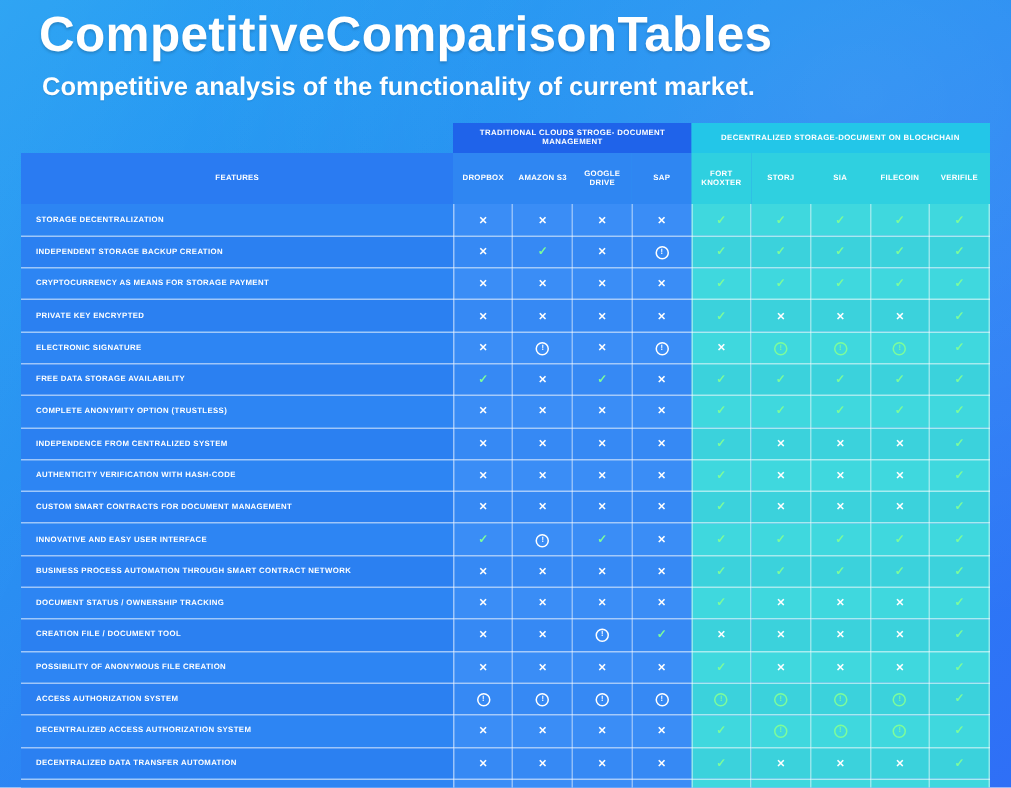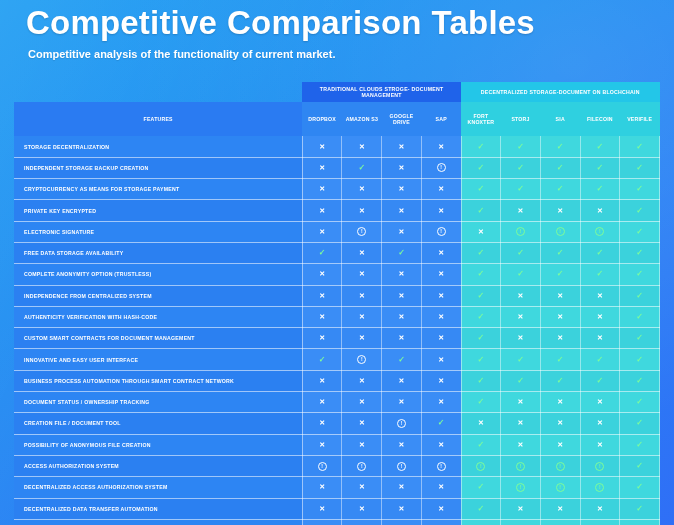--- a/index.html
+++ b/index.html
@@ -17,24 +17,24 @@
       linear-gradient(115deg, rgba(255,255,255,.08) 0%, rgba(255,255,255,0) 40%),
       radial-gradient(ellipse at 85% 12%, rgba(255,255,255,.10) 0%, rgba(255,255,255,0) 55%);
     pointer-events:none;
   }
   .title{
     position:absolute;left:26px;top:4px;
     font-size:33px;font-weight:bold;letter-spacing:.2px;
     text-shadow:0 1px 2px rgba(0,0,0,.18);
     white-space:nowrap;
   }
-  .title .w2{margin-left:10px;}
+  .title .w2{}
   .subtitle{
     position:absolute;left:28px;top:48px;
-    font-size:11px;font-weight:bold;
+    font-size:17px;font-weight:bold;
     white-space:nowrap;
     text-shadow:0 1px 1px rgba(0,0,0,.12);
   }
   .table-wrap{
     position:absolute;left:14px;top:82px;width:646px;
   }
   table{
     border-collapse:collapse;width:646px;
     table-layout:fixed;
   }

